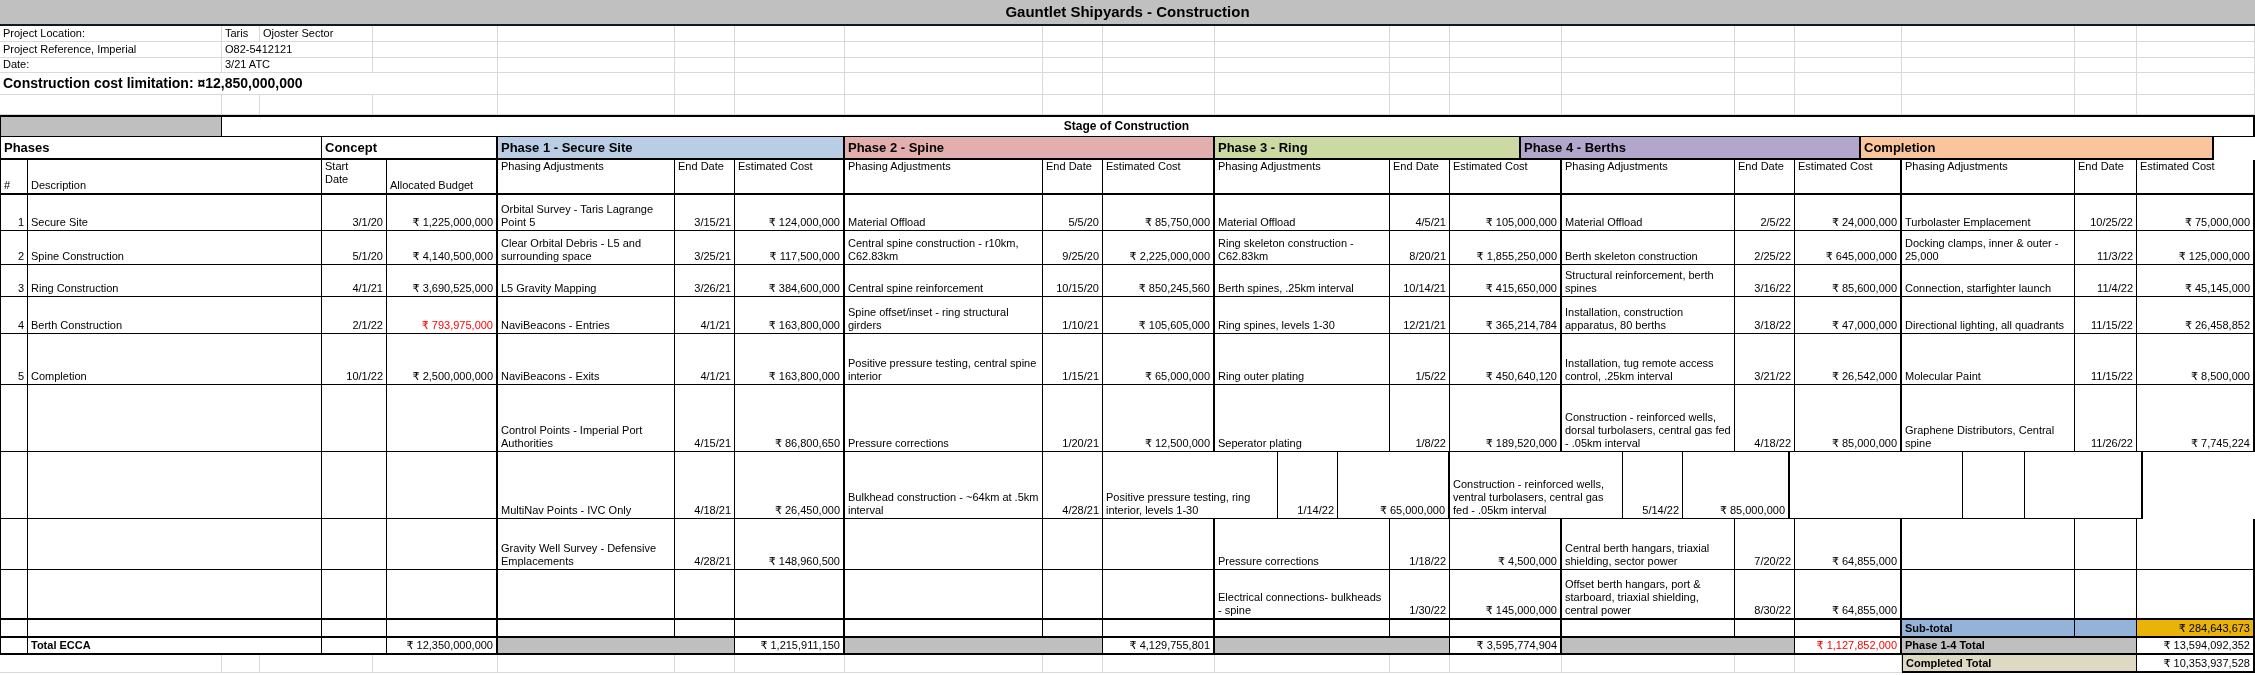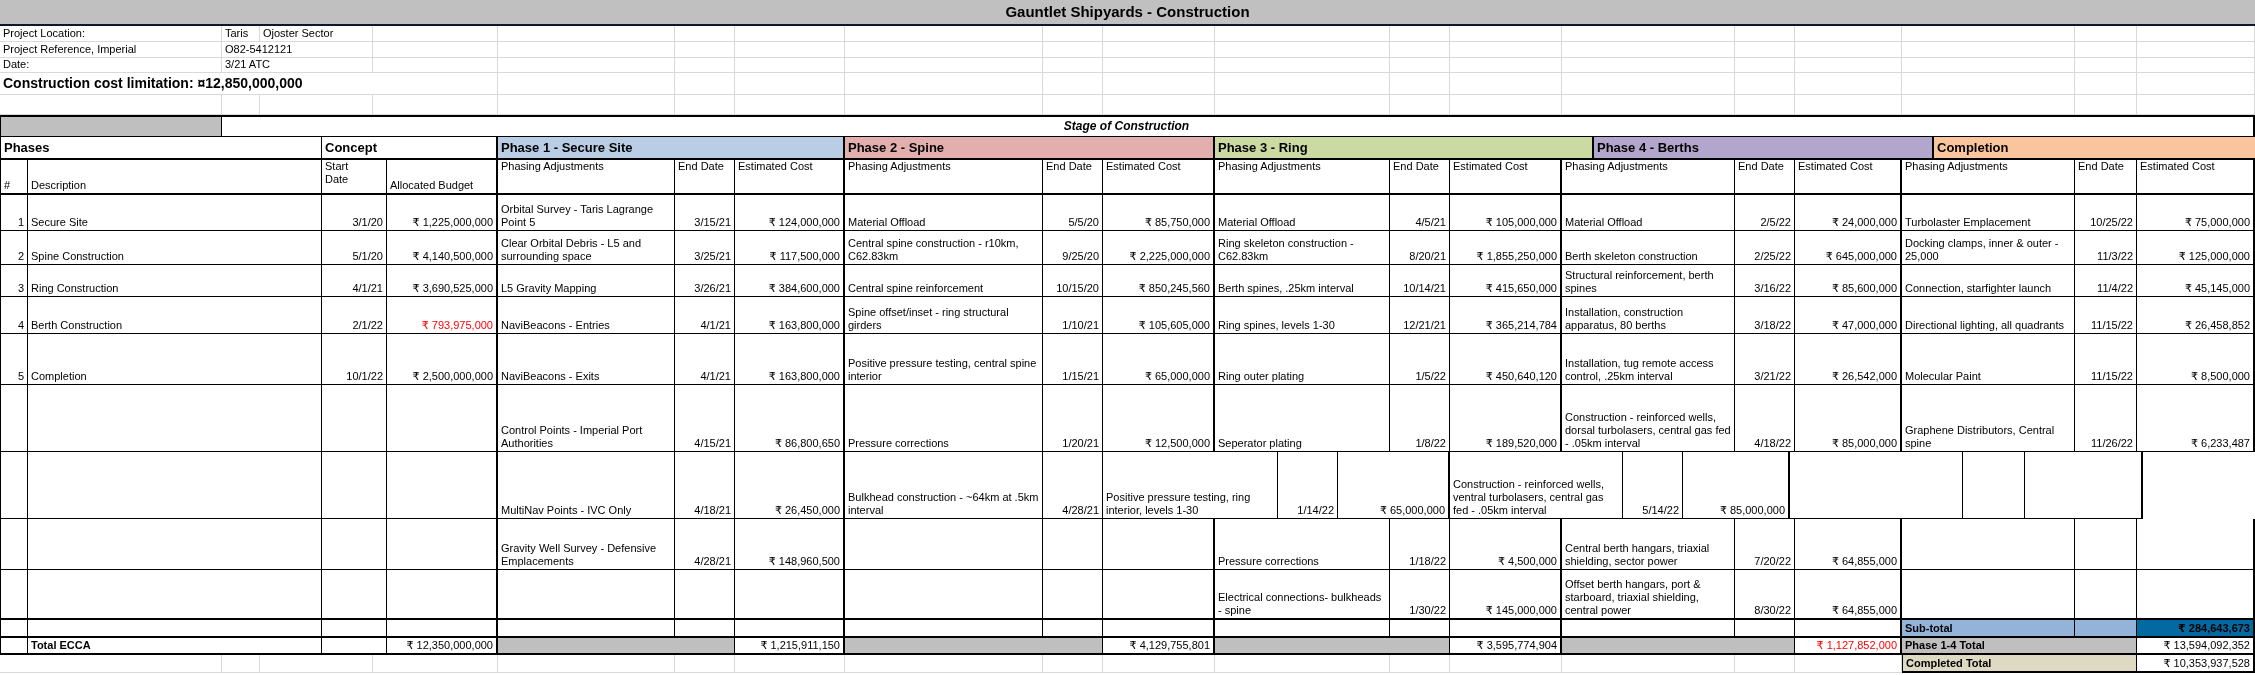--- a/index.html
+++ b/index.html
@@ -21,39 +21,39 @@
   .bb2row .c{border-bottom-width:2px;}
   .r-title{height:24px;border-bottom:2px solid #0f172a;}
   .r-title .c{width:2255px;justify-content:center;align-items:center;font-size:15px;font-weight:bold;}
   .r-info1{height:16px;}.r-info2{height:16px;}.r-info3{height:15px;}
   .r-limit{height:22px;}
   .r-limit .limit-cell{width:498px;font-size:14px;font-weight:bold;align-items:center;}
   .r-gap{height:20px;}
   .r-stage{height:22px;}
   .r-stage .c{border-top:2px solid #000;}
   .stage-rest{width:2033px;justify-content:center;align-items:center;}
-  .stage-rest span{position:relative;left:-111px;font-weight:bold;font-size:12px;font-style:italic;}
+  .stage-rest span{position:relative;left:-111px;font-weight:bold;font-size:12px;}
   .stage-gray{width:222px;}
   .r-phasehdr{height:23px;}
   .r-phasehdr .c{align-items:center;font-weight:bold;font-size:13px;}
   .phases-cell{width:322px;font-size:14px;}
   .r-subhdr{height:35px;}
   .r-subtotal{height:18px;}
   .r-ecca{height:17px;}
   .r-completed{height:18px;}
   .wrapnarrow{display:inline-block;width:34px;}
   
   .w-num{width:28px;}.w-desc{width:294px;}.w-start{width:65px;}.w-budget{width:111px;}
   .w-p1a{width:177px;}.w-p1e{width:60px;}.w-p1c{width:110px;}
   .w-p2a{width:198px;}.w-p2e{width:60px;}.w-p2c{width:112px;}
   .w-p3a{width:175px;}.w-p3e{width:60px;}.w-p3c{width:112px;}
   .w-p4a{width:173px;}.w-p4e{width:60px;}.w-p4c{width:107px;}
   .w-ca{width:173px;}.w-ce{width:62px;}.w-cc{width:118px;}
   .w-p1m{width:237px;}.w-p2m{width:258px;}.w-p3m{width:235px;}.w-p4m{width:233px;}.w-cm{width:235px;}
-  .w-ph0{width:176px;}.w-ph1{width:347px;}.w-ph2{width:370px;}.w-ph3{width:379px;}.w-ph4{width:340px;}.w-ph5{width:353px;}
+  .w-ph0{width:176px;}.w-ph1{width:347px;}.w-ph2{width:370px;}.w-ph3{width:306px;}.w-ph4{width:340px;}.w-ph5{width:353px;}
   .w-il{width:222px;}.w-iv1{width:38px;}.w-iv2{width:113px;}.w-ivm{width:151px;}
 </style>
 </head>
 <body>
 
 <div class="sheet">
 
   <div class="row r-title bg-title" style="background: rgb(192, 192, 192);">
     <div class="c">Gauntlet Shipyards - Construction</div>
   </div>
@@ -320,21 +320,21 @@
         <div class="c tb ar" style="width: 60px;">1/20/21</div>
         <div class="c tb ar br2" style="width: 112px;">₹ 12,500,000</div>
         <div class="c tb" style="width: 175px;">Seperator plating</div>
         <div class="c tb ar" style="width: 60px;">1/8/22</div>
         <div class="c tb ar br2" style="width: 112px;">₹ 189,520,000</div>
         <div class="c tb" style="width: 173px;">Construction - reinforced wells, dorsal turbolasers, central gas fed - .05km interval</div>
         <div class="c tb ar" style="width: 60px;">4/18/22</div>
         <div class="c tb ar br2" style="width: 107px;">₹ 85,000,000</div>
         <div class="c tb" style="width: 173px;">Graphene Distributors, Central spine</div>
         <div class="c tb ar" style="width: 62px;">11/26/22</div>
-        <div class="c tb ar br2" style="width: 118px;">₹ 6,233,487</div>
+        <div class="c tb ar br2" style="width: 118px;">₹ 7,745,224</div>
       </div>
       <div class="row" style="height: 67px;">
         <div class="c tb bl ar" style="width: 28px;"></div>
         <div class="c tb" style="width: 294px;"></div>
         <div class="c tb ar" style="width: 65px;"></div>
         <div class="c tb ar br2" style="width: 111px;"></div>
         <div class="c tb" style="width: 177px;">MultiNav Points - IVC Only</div>
         <div class="c tb ar" style="width: 60px;">4/18/21</div>
         <div class="c tb ar br2" style="width: 110px;">₹ 26,450,000</div>
         <div class="c tb" style="width: 198px;">Bulkhead construction - ~64km at .5km interval</div>
@@ -405,21 +405,21 @@
       <div class="c tb" style="width: 60px;"></div>
       <div class="c tb br2" style="width: 112px;"></div>
       <div class="c tb" style="width: 175px;"></div>
       <div class="c tb" style="width: 60px;"></div>
       <div class="c tb br2" style="width: 112px;"></div>
       <div class="c tb" style="width: 173px;"></div>
       <div class="c tb" style="width: 60px;"></div>
       <div class="c tb br2" style="width: 107px;"></div>
       <div class="c tb bold bg-sub w-ca" style="background: rgb(148, 179, 216);">Sub-total</div>
     <div class="c tb bg-sub w-ce" style="background: rgb(148, 179, 216);"></div>
-    <div class="c tb br2 ar bg-sub w-cc" style="background: #0369a1; font-weight: bold;">₹ 284,643,673</div>
+    <div class="c tb br2 ar bg-sub w-cc" style="background: #eab308;">₹ 284,643,673</div>
   </div>
 
   <div class="row r-ecca bb2row">
     <div class="c tb bl w-num"></div>
     <div class="c tb bold w-desc">Total ECCA</div>
     <div class="c tb w-start"></div>
     <div class="c tb br2 ar w-budget">₹ 12,350,000,000</div>
     <div class="c tb bg-gray w-p1m" style="background: rgb(191, 191, 191);"></div>
     <div class="c tb br2 ar w-p1c">₹ 1,215,911,150</div>
     <div class="c tb bg-gray w-p2m" style="background: rgb(191, 191, 191);"></div>

